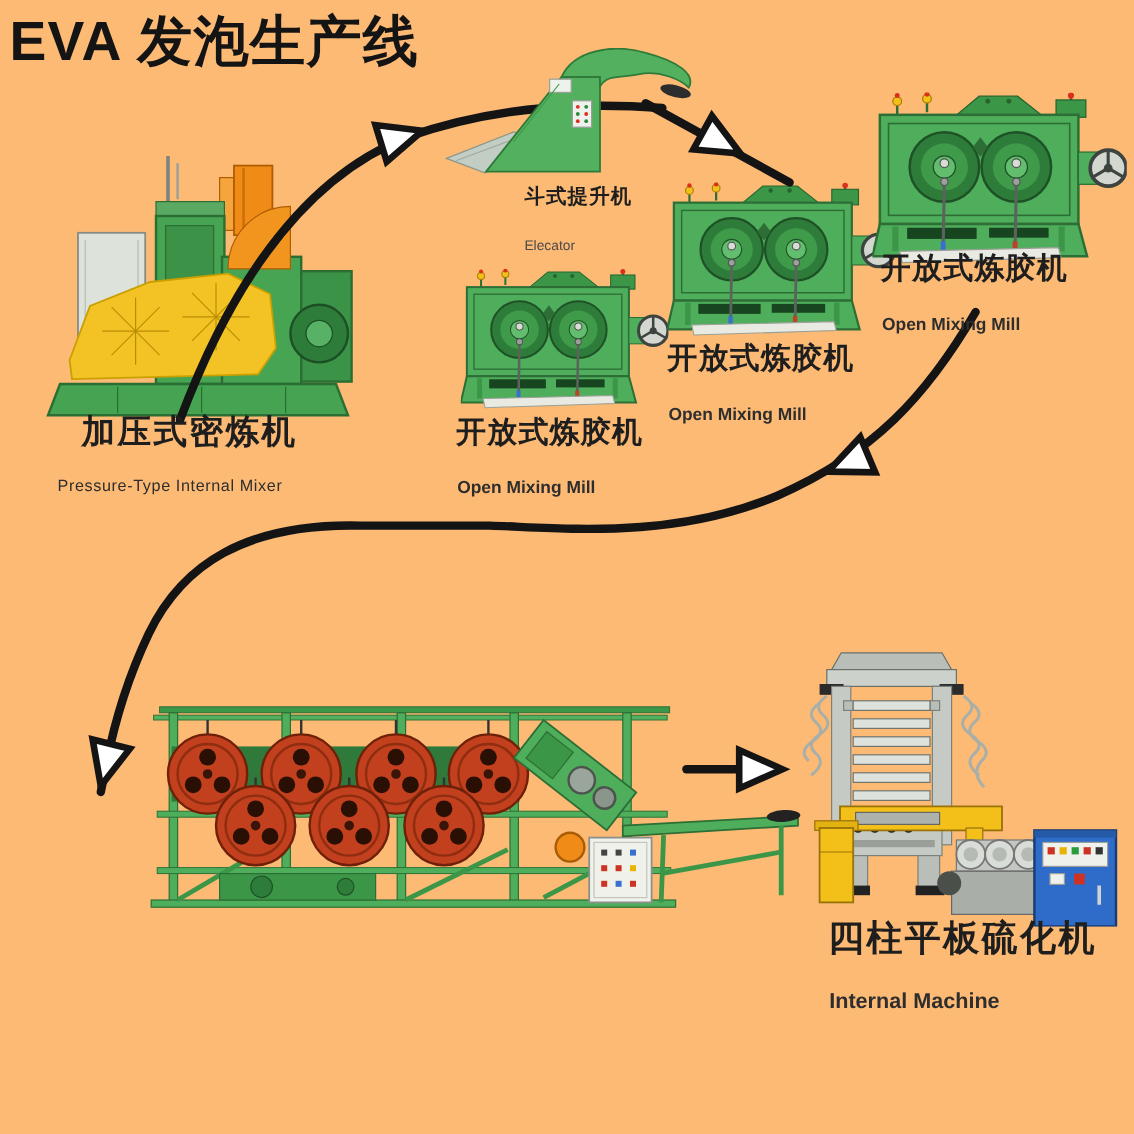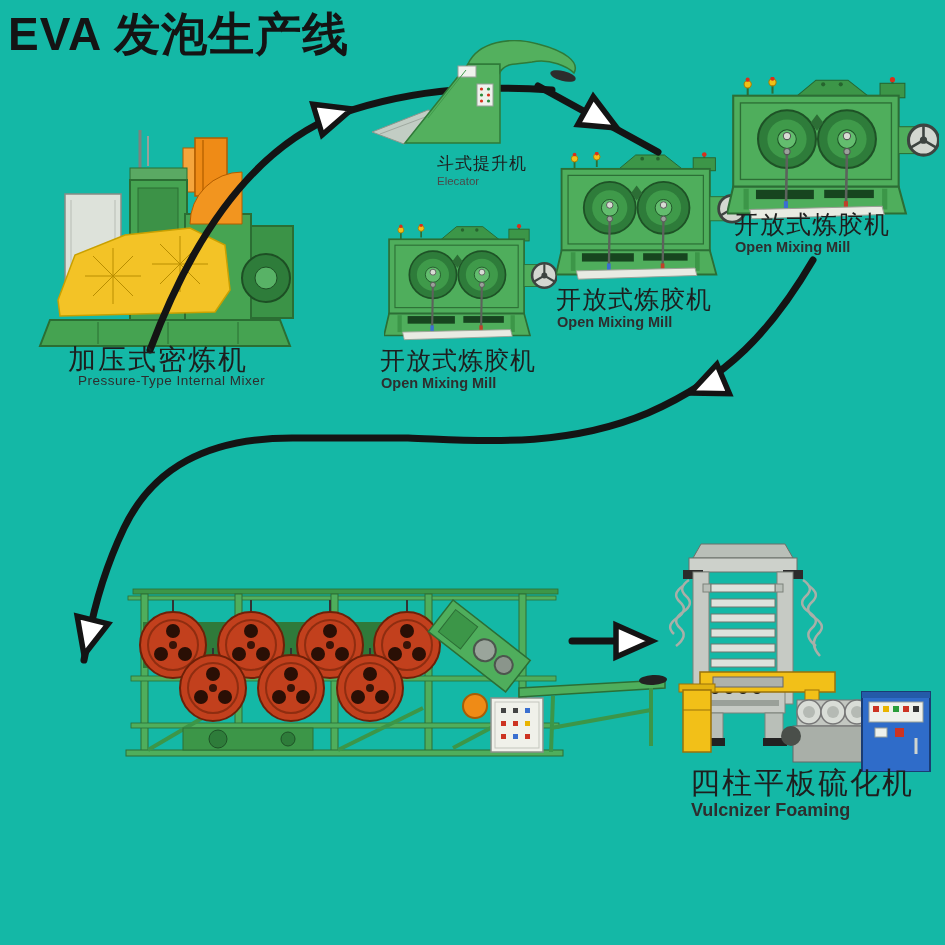--- a/index.html
+++ b/index.html
@@ -1,20 +1,20 @@
 <!DOCTYPE html>
 <html><head>
 <meta charset="utf-8">
 <style>
   html,body{margin:0;padding:0;background:#fff;}
-  .page{position:relative;width:945px;height:945px;background:#14b8a6;overflow:hidden;
+  .page{position:relative;width:945px;height:945px;background:#fdba74;overflow:hidden;
         font-family:"Liberation Sans",sans-serif;}
   .abs{position:absolute;}
-  .label-zh{font-weight:400;color:#1e1e1e;white-space:nowrap;line-height:1;text-align:center;}
-  .label-en{color:#2e2e2e;white-space:nowrap;line-height:1;}
+  .label-zh{font-weight:700;color:#1e1e1e;white-space:nowrap;line-height:1;text-align:center;}
+  .label-en{color:#2e2e2e;white-space:nowrap;line-height:1;margin-top:24px;}
   .title-zh{font-size:46px;font-weight:800;letter-spacing:1px;color:#141414;}
   .title-en{font-size:28px;font-weight:800;color:#141414;letter-spacing:0;}
   svg{display:block;}
   .machines{z-index:2;}
   .arrows{z-index:3;pointer-events:none;}
   .over-arrows{z-index:4;}
   .labels{z-index:5;}
 </style>
 </head>
 <body>
@@ -425,31 +425,31 @@
       <rect x="230" y="166" width="6" height="6" fill="#e9b400"></rect>
     <rect x="240" y="166" width="6" height="6" fill="#2a9d3a"></rect>
       <rect x="250" y="166" width="6" height="6" fill="#cc3322"></rect>
     <rect x="260" y="166" width="6" height="6" fill="#333"></rect>
     <rect x="222" y="188" width="12" height="9" fill="#eef1ec" stroke="#99a099"></rect>
     <rect x="242" y="188" width="9" height="9" fill="#cc3322"></rect>
     <line x1="263" y1="198" x2="263" y2="214" stroke="#cfd4cf" stroke-width="3"></line>
   </svg>
 
   <div class="abs labels label-zh" style="left:68px;top:346px;font-size:28px;letter-spacing:2px;">加压式密炼机</div>
-  <div class="abs labels label-en" style="left:78px;top:374px;font-size:13.5px;letter-spacing:0.5px;">Pressure-Type Internal Mixer</div>
+  <div class="abs labels label-en" style="left:48px;top:374px;font-size:13.5px;letter-spacing:0.5px;">Pressure-Type Internal Mixer</div>
 
   <div class="abs labels label-zh" style="left:437px;top:155px;font-size:17px;letter-spacing:1px;">斗式提升机</div>
   <div class="abs labels label-en" style="left:437px;top:176px;font-size:11.5px;color:#4a4a4a;">Elecator</div>
 
   <div class="abs labels label-zh" style="left:380px;top:348px;font-size:25px;letter-spacing:1px;">开放式炼胶机</div>
   <div class="abs labels label-en" style="left:381px;top:376px;font-size:14.5px;font-weight:700;">Open Mixing Mill</div>
 
   <div class="abs labels label-zh" style="left:556px;top:287px;font-size:25px;letter-spacing:1px;">开放式炼胶机</div>
   <div class="abs labels label-en" style="left:557px;top:315px;font-size:14.5px;font-weight:700;">Open Mixing Mill</div>
 
   <div class="abs labels label-zh" style="left:734px;top:212px;font-size:25px;letter-spacing:1px;">开放式炼胶机</div>
   <div class="abs labels label-en" style="left:735px;top:240px;font-size:14.5px;font-weight:700;">Open Mixing Mill</div>
 
 
   <div class="abs labels label-zh" style="left:690px;top:768px;font-size:30px;letter-spacing:2px;">四柱平板硫化机</div>
-  <div class="abs labels label-en" style="left:691px;top:801px;font-size:18px;font-weight:700;">Vulcnizer Foaming</div>
+  <div class="abs labels label-en" style="left:691px;top:801px;font-size:18px;font-weight:700;">Internal Machine</div>
 
 </div>
 
 </body></html>

